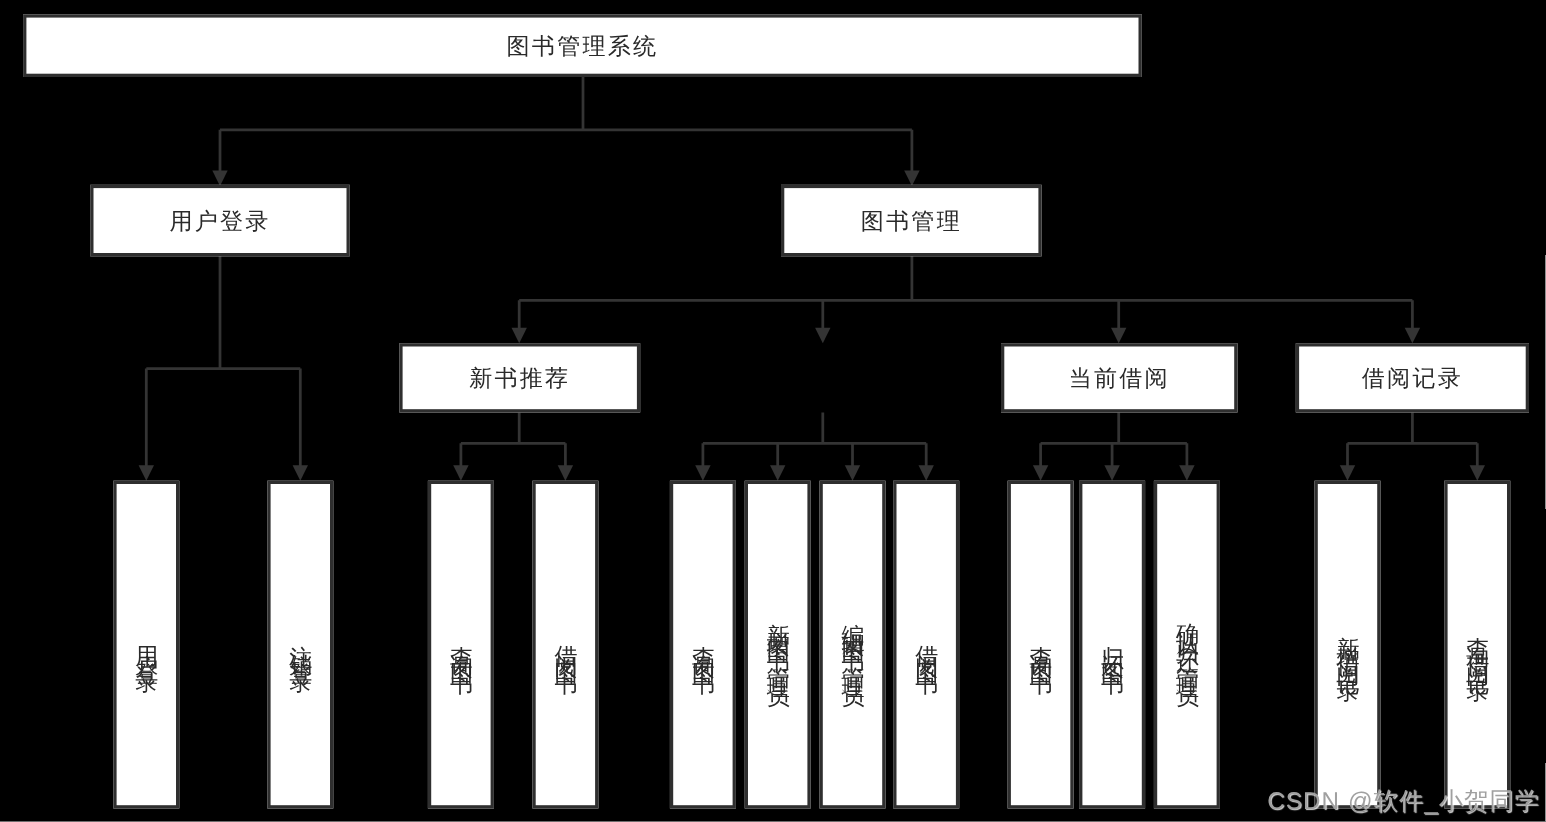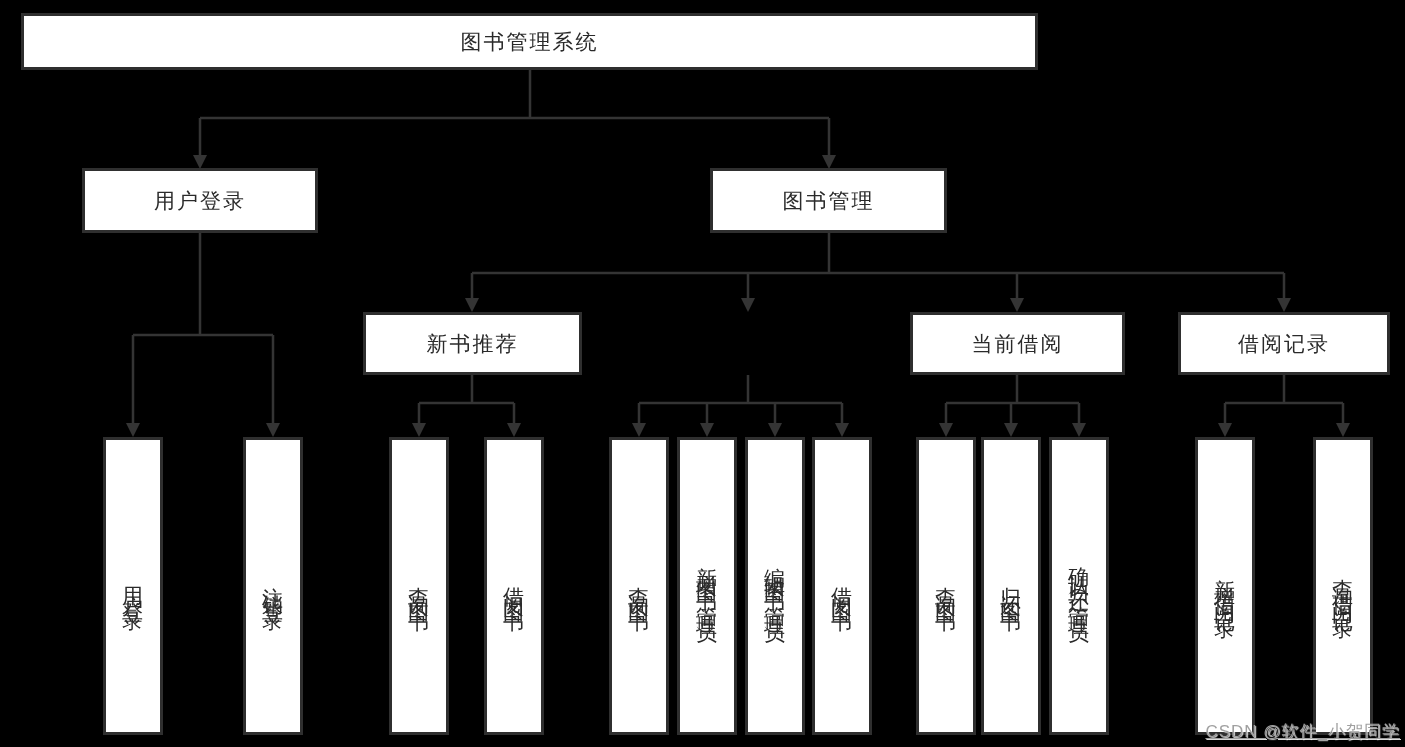--- a/index.html
+++ b/index.html
@@ -43,26 +43,25 @@
     text-orientation: mixed;
     letter-spacing: 8px;
     font-size: 21px;
     line-height: 1;
     color: #2a2a2a;
   }
   .watermark {
     position: absolute;
     right: 5px;
     bottom: 4px;
-    font-size: 17px;
+    font-size: 22px;
     color: #a0a0a0;
     letter-spacing: 1px;
     text-shadow: 1px 1px 1px rgba(255,255,255,0.85);
     pointer-events: none;
-    text-decoration: underline;
   }
 </style>
 </head>
 <body>
 
 <div class="canvas">
 
   <svg class="wires" viewBox="0 0 1405 747" xmlns="http://www.w3.org/2000/svg" aria-hidden="true">
     <g stroke="#343434" stroke-width="2.5" fill="none">
 

